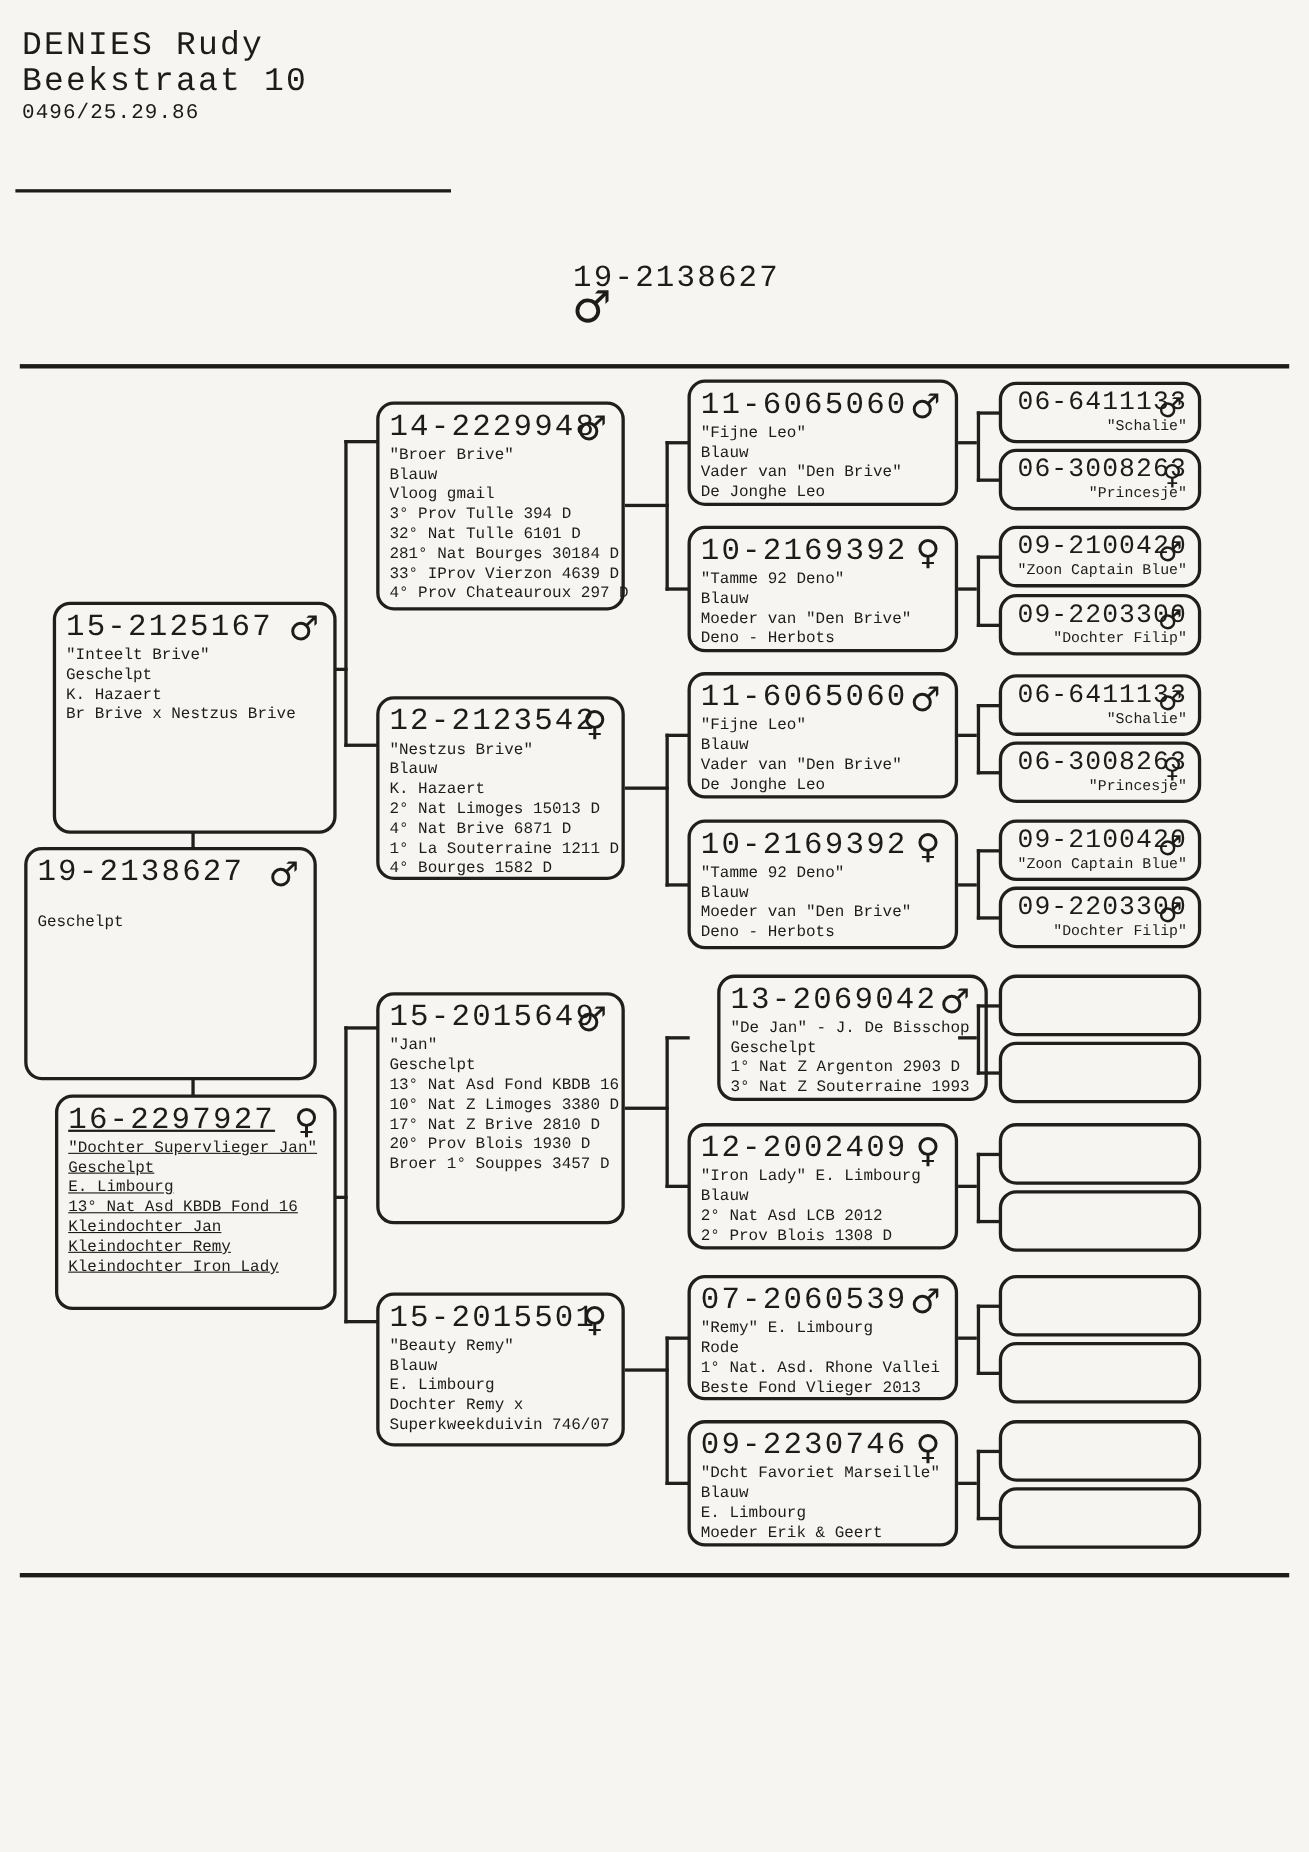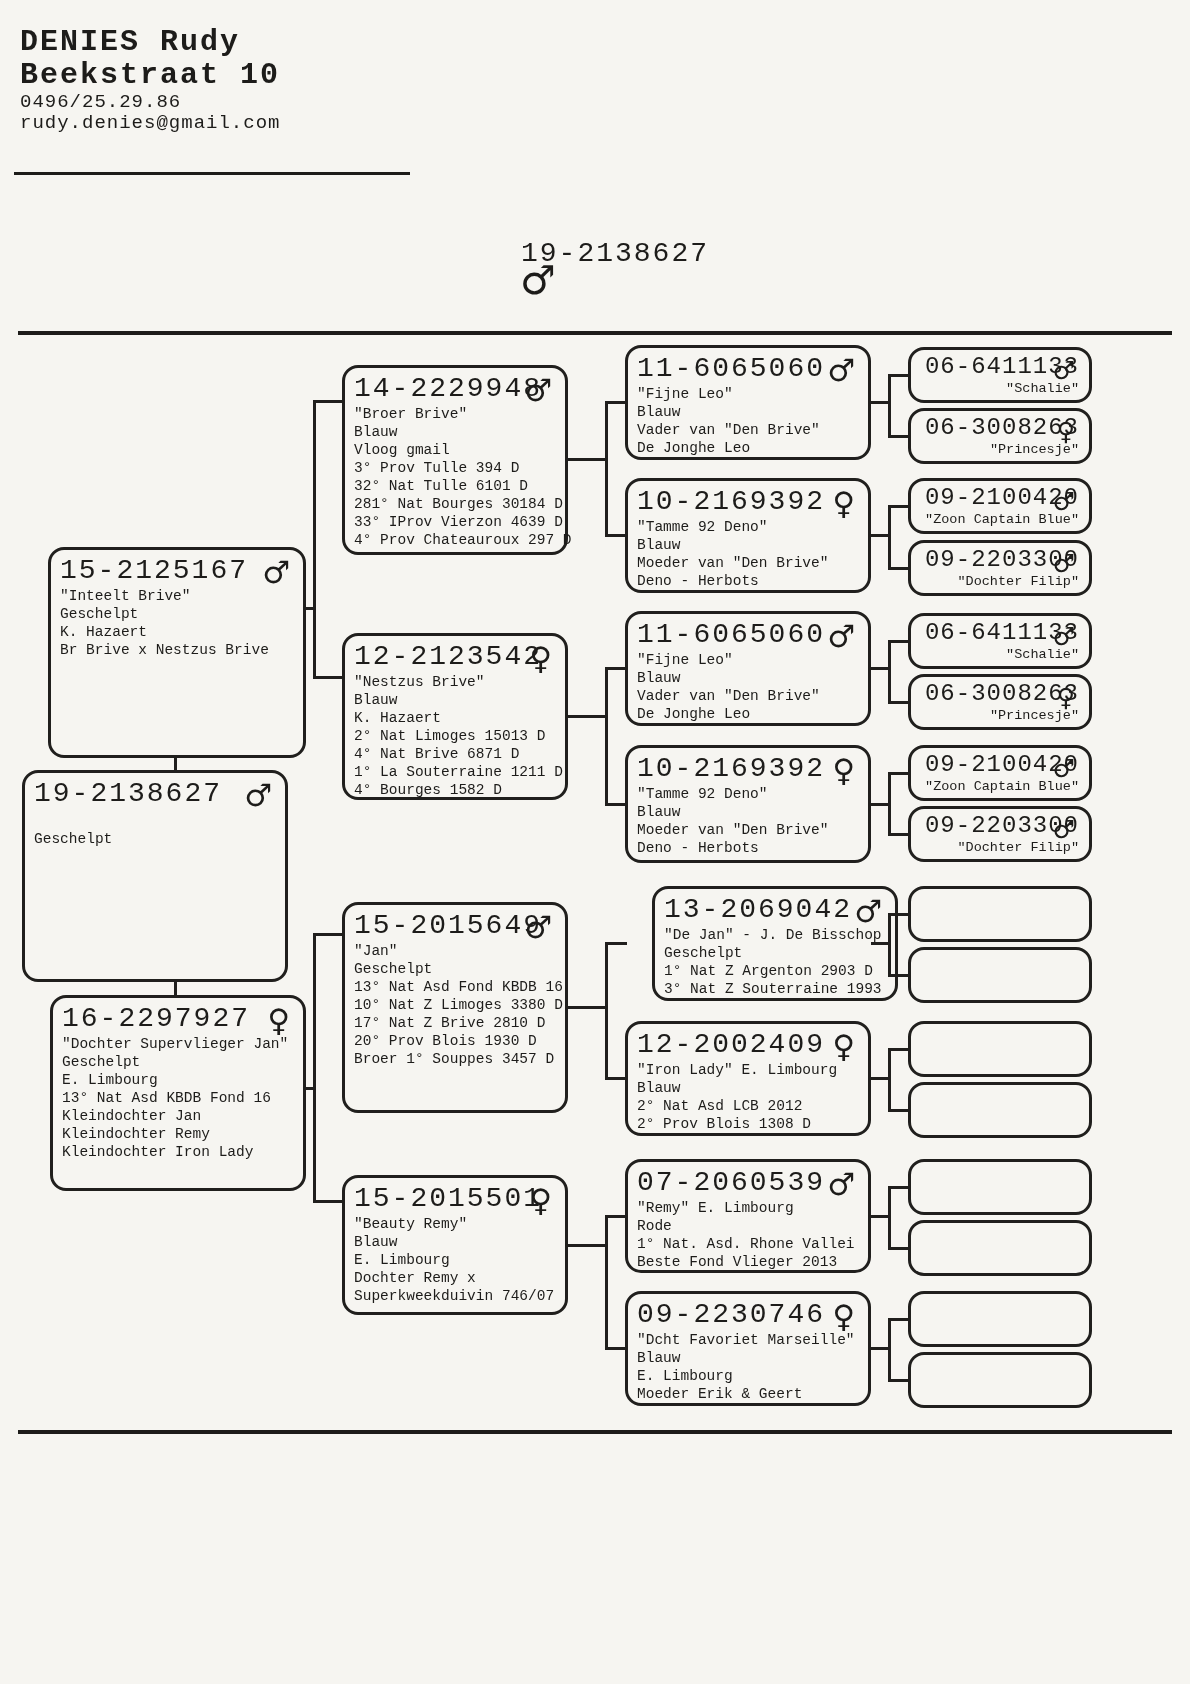--- a/index.html
+++ b/index.html
@@ -3,21 +3,21 @@
 <meta charset="utf-8">
 <style>
   html,body { margin:0; padding:0; background:#e8e6e2; }
   .sheet {
     position:relative; width:1190px; height:1684px; margin:0 auto;
     background:#f6f5f1; color:#1d1c1a; overflow:hidden;
     font-family:"Liberation Mono", monospace;
   }
   
   .owner { position:absolute; left:20px; top:26px; }
-  .owner .big { font-size:30px; line-height:33px; letter-spacing:2px; white-space:nowrap;font-weight:bold; }
+  .owner .big { font-size:30px; line-height:33px; letter-spacing:2px; white-space:nowrap; }
   .owner .sml { font-size:19px; line-height:21px; letter-spacing:1px; white-space:nowrap; }
   .owner-rule { position:absolute; left:14px; top:172px; width:396px; height:3px; background:#1d1c1a; }
   
   .subject-title { position:absolute; left:521px; top:238px; font-size:28px; letter-spacing:2px; }
   .subject-sex { position:absolute; left:520px; top:260px; font-size:40px; line-height:40px; font-weight:bold; font-family:"DejaVu Sans", sans-serif; }
   .rule { position:absolute; left:18px; width:1154px; height:4px; background:#1d1c1a; }
   
   .pbox {
     position:absolute; box-sizing:border-box;
     border:3px solid #201f1d; border-radius:16px;
@@ -34,21 +34,20 @@
 </style>
 </head>
 <body>
 
 <div class="sheet">
 
   <div class="owner">
     <div class="big">DENIES Rudy</div>
     <div class="big">Beekstraat 10</div>
     <div class="sml">0496/25.29.86</div>
-    <div class="sml">rudy.denies@gmail.com</div>
   </div>
   <div class="owner-rule"></div>
 
   <div class="subject-title">19-2138627</div>
   <div class="subject-sex">♂</div>
 
   <div class="rule" style="top:331px;"></div>
   <div class="rule" style="top:1430px;"></div>
 
   <div class="pbox" style="left:22px; top:770px; width:266px; height:212px;">
@@ -62,21 +61,21 @@
   <div class="pbox" style="left:48px; top:547px; width:258px; height:211px;">
     <div class="ring">15-2125167</div>
     <div class="sex">♂</div>
     <div class="lines">
         <div>"Inteelt Brive"</div>
         <div>Geschelpt</div>
         <div>K. Hazaert</div>
         <div>Br Brive x Nestzus Brive</div>
       </div>
   </div>
-  <div class="pbox" style="left:50px; top:995px; width:256px; height:196px;">
+  <div class="pbox" style="left:50px; top:995px; width:256px; height:196px;text-decoration:underline;">
     <div class="ring">16-2297927</div>
     <div class="sex">♀</div>
     <div class="lines">
         <div>"Dochter Supervlieger Jan"</div>
         <div>Geschelpt</div>
         <div>E. Limbourg</div>
         <div>13° Nat Asd KBDB Fond 16</div>
         <div>Kleindochter Jan</div>
         <div>Kleindochter Remy</div>
         <div>Kleindochter Iron Lady</div>

